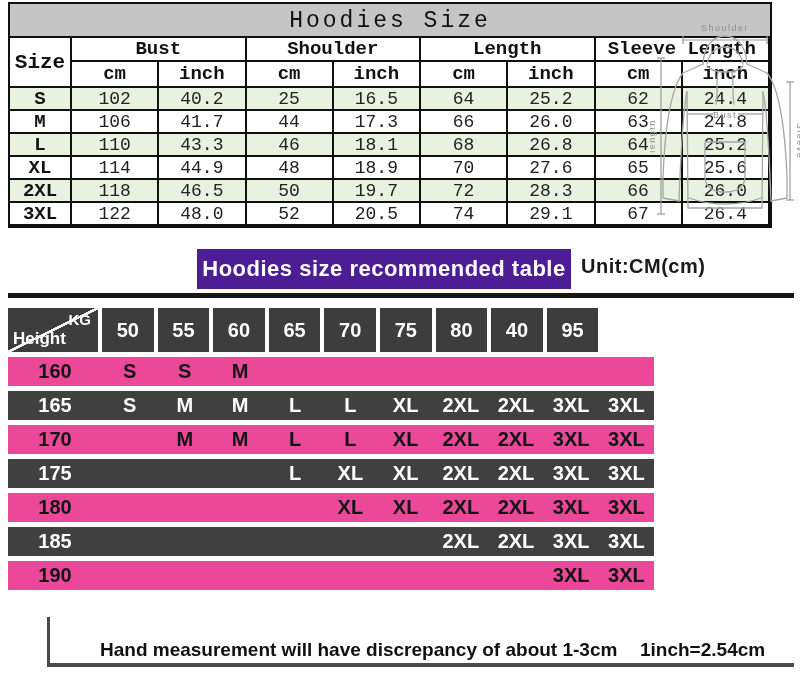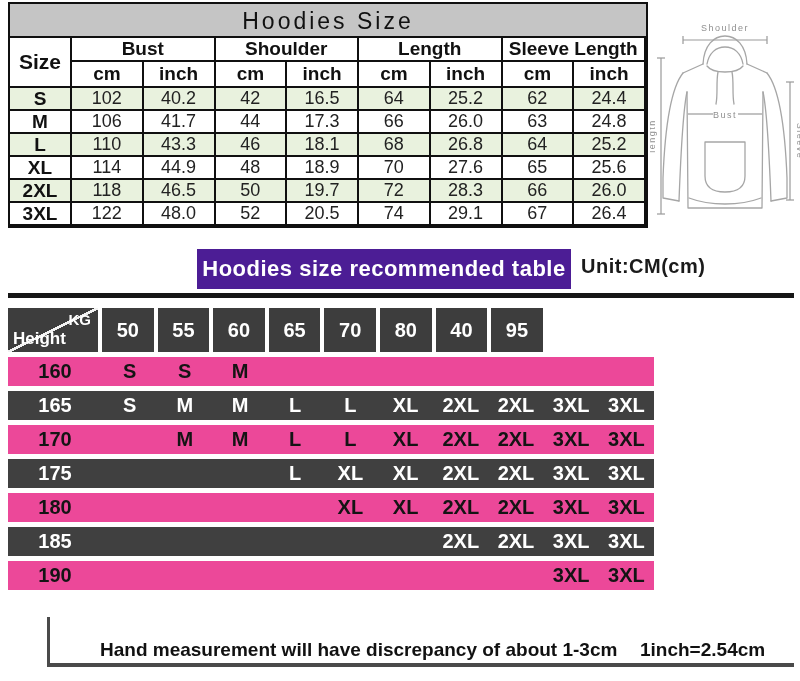--- a/index.html
+++ b/index.html
@@ -1,21 +1,21 @@
 <!DOCTYPE html>
 <html><head>
 <meta charset="utf-8">
 <style>
   * { box-sizing: border-box; margin: 0; padding: 0; }
   html,body { width:800px; height:681px; background:#fff; position:relative;
     font-family:"Liberation Sans", sans-serif; overflow:hidden; }
 
   
-  .size-table { position:absolute; left:8px; top:2px; width:640px;
-    border:2px solid #101010; font-family:Liberation Sans, sans-serif; background:#fff; }
+  .size-table { position:absolute; left:8px; top:2px; width:764px;
+    border:2px solid #101010; font-family:Liberation Mono, monospace; background:#fff; }
   .st-title { background:#c5c5c5; height:34px; line-height:34px; text-align:center;
     font-size:23px; letter-spacing:3px; color:#111; border-bottom:2px solid #101010; }
   .st-grid { display:grid; grid-template-columns:62px repeat(8,1fr);
     grid-template-rows:24px 26px repeat(6,23px); }
   .st-cell { display:flex; align-items:center; justify-content:center;
     border-right:2px solid #101010; border-bottom:2px solid #101010;
     font-size:18px; color:#222; }
   .st-head { font-weight:bold; font-size:19px; color:#111; }
   .st-corner { font-size:21px; }
   .green { background:#e9f2de; }
@@ -74,21 +74,21 @@
       <div class="st-cell st-head">inch</div>
       <div class="st-cell st-head">cm</div>
       <div class="st-cell st-head">inch</div>
       <div class="st-cell st-head">cm</div>
       <div class="st-cell st-head">inch</div>
       <div class="st-cell st-head">cm</div>
       <div class="st-cell st-head">inch</div>
       <div class="st-cell st-head green">S</div>
       <div class="st-cell green">102</div>
       <div class="st-cell green">40.2</div>
-      <div class="st-cell green">42</div>
+      <div class="st-cell green">25</div>
       <div class="st-cell green">16.5</div>
       <div class="st-cell green">64</div>
       <div class="st-cell green">25.2</div>
       <div class="st-cell green">62</div>
       <div class="st-cell green">24.4</div>
       <div class="st-cell st-head">M</div>
       <div class="st-cell">106</div>
       <div class="st-cell">41.7</div>
       <div class="st-cell">44</div>
       <div class="st-cell">17.3</div>
@@ -186,20 +186,21 @@
   <div class="rec-head" id="recHead">
     <div class="rec-head-cell rec-corner">
       <span class="kg">KG</span>
       <span class="ht">Height</span>
     </div>
   <div class="rec-head-cell">50</div>
       <div class="rec-head-cell">55</div>
       <div class="rec-head-cell">60</div>
       <div class="rec-head-cell">65</div>
       <div class="rec-head-cell">70</div>
+      <div class="rec-head-cell">75</div>
       <div class="rec-head-cell">80</div>
       <div class="rec-head-cell">40</div>
       <div class="rec-head-cell">95</div>
     </div>
   <div id="recBody">
       <div class="rec-row light">
         <div class="rec-height">160</div>
         <div class="rec-cell">S</div>
         <div class="rec-cell">S</div>
         <div class="rec-cell">M</div>

